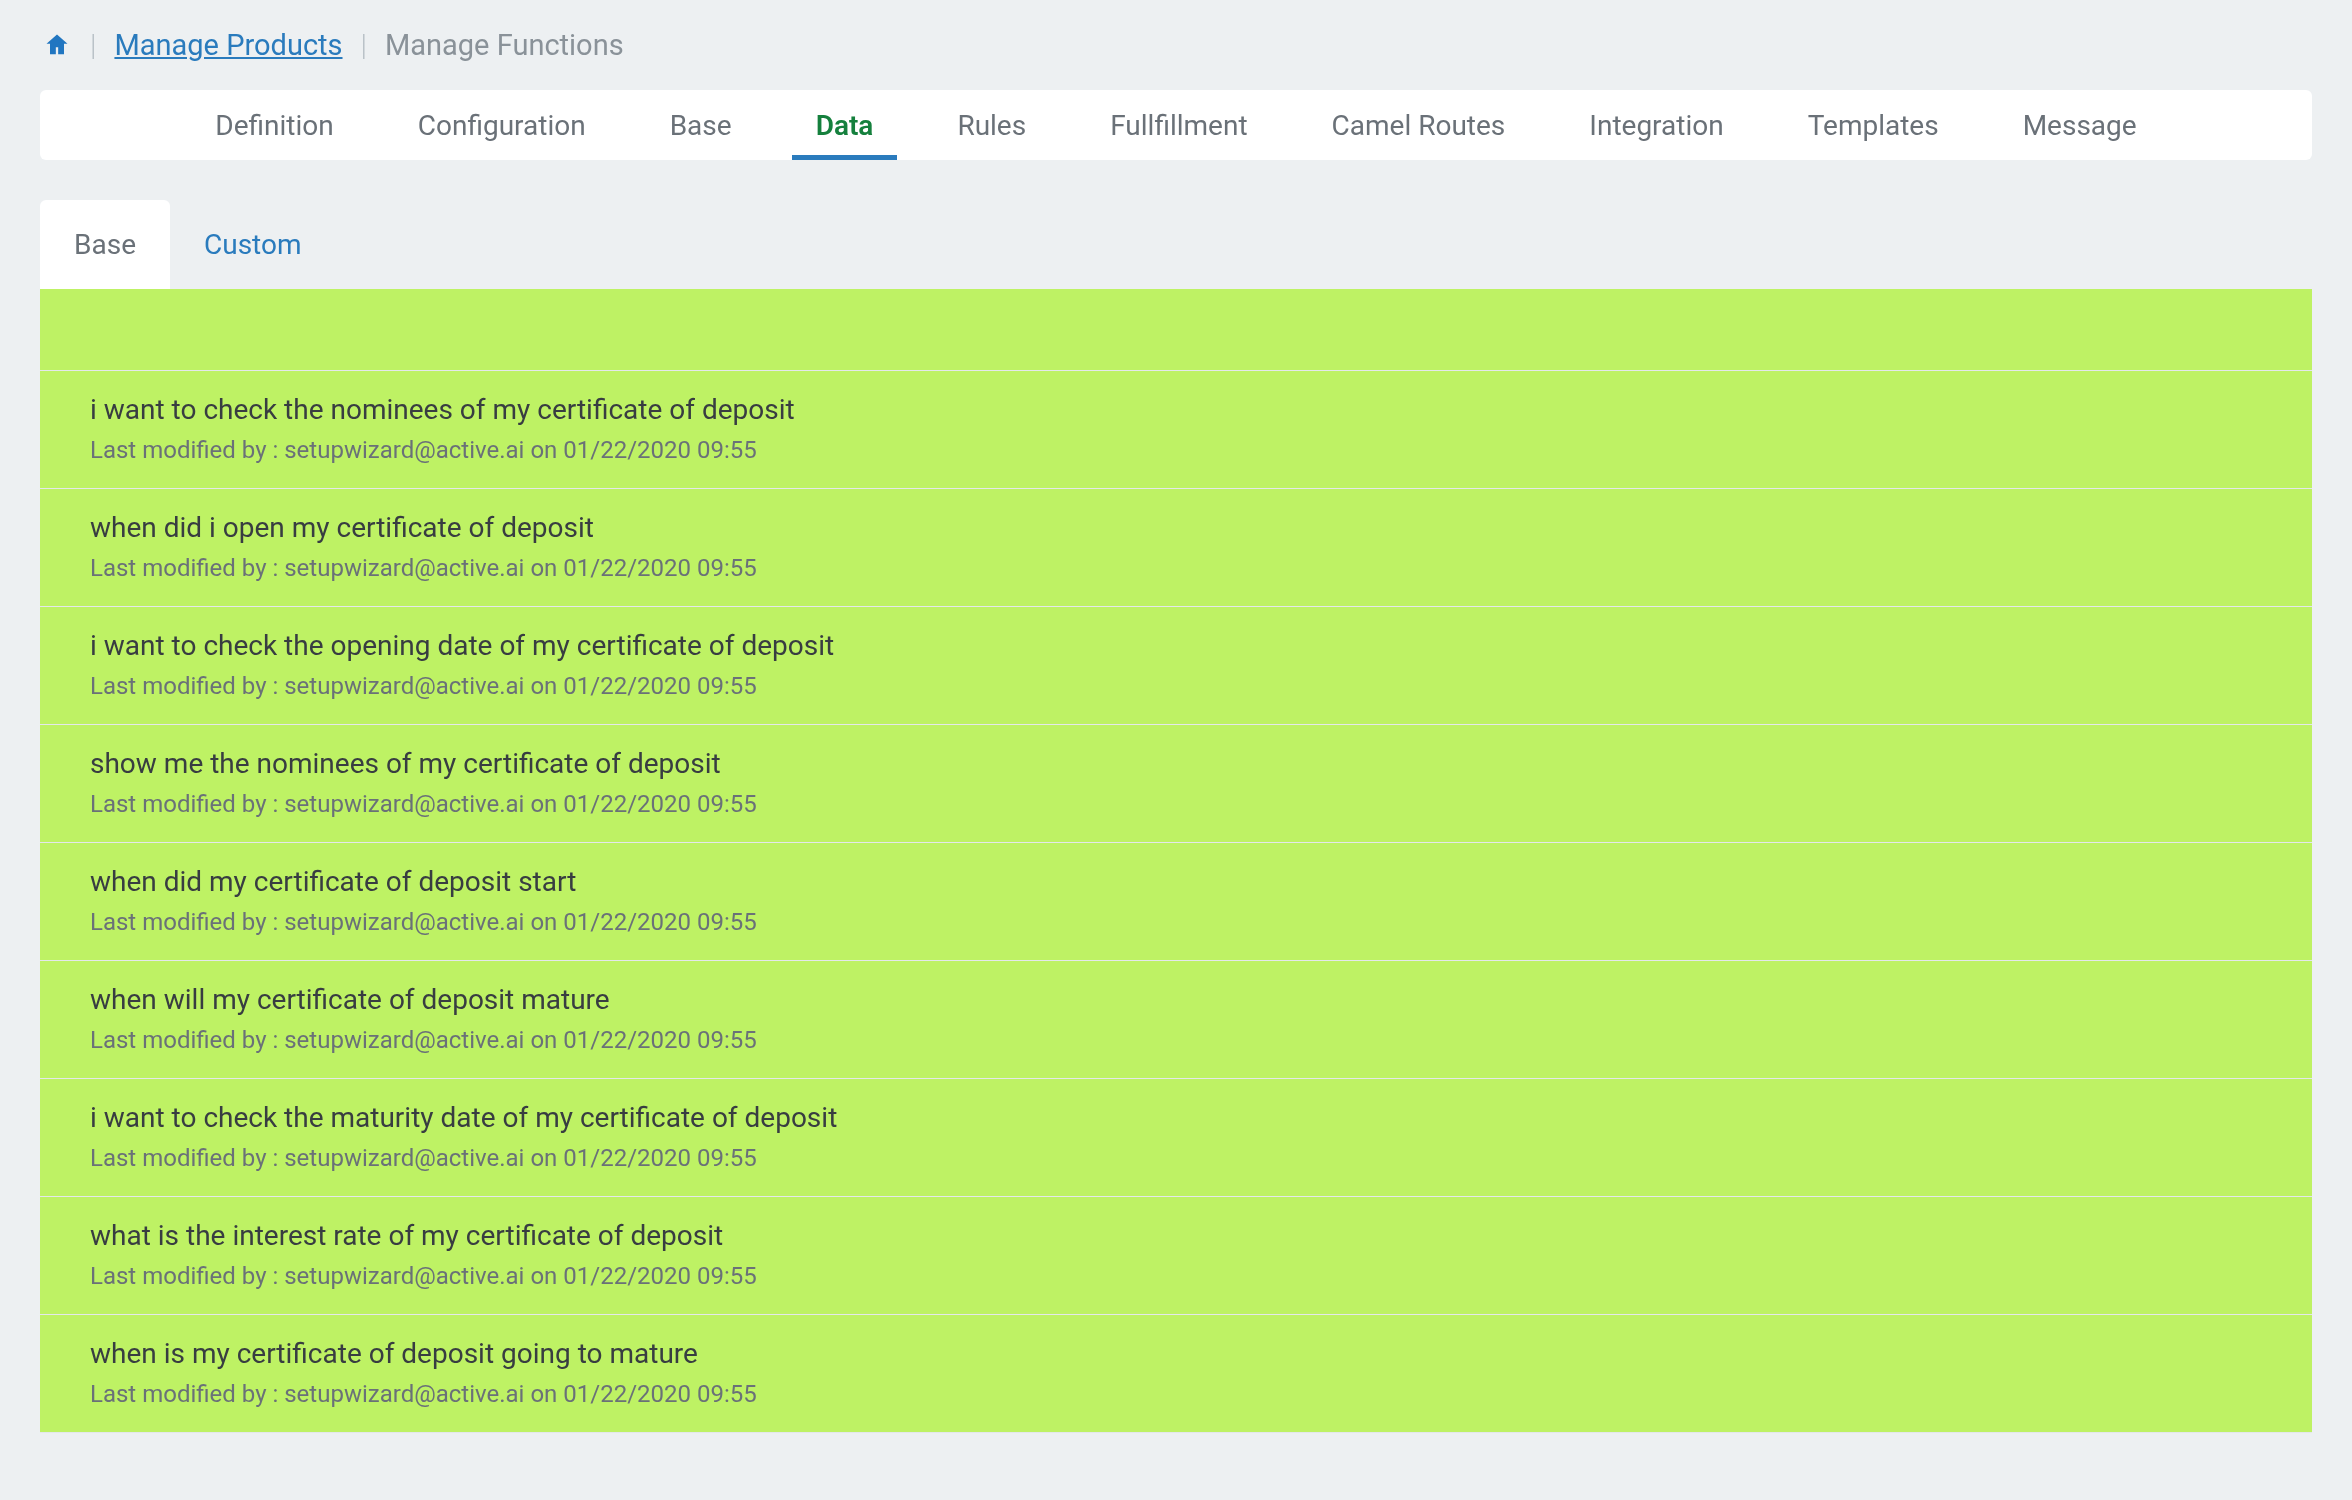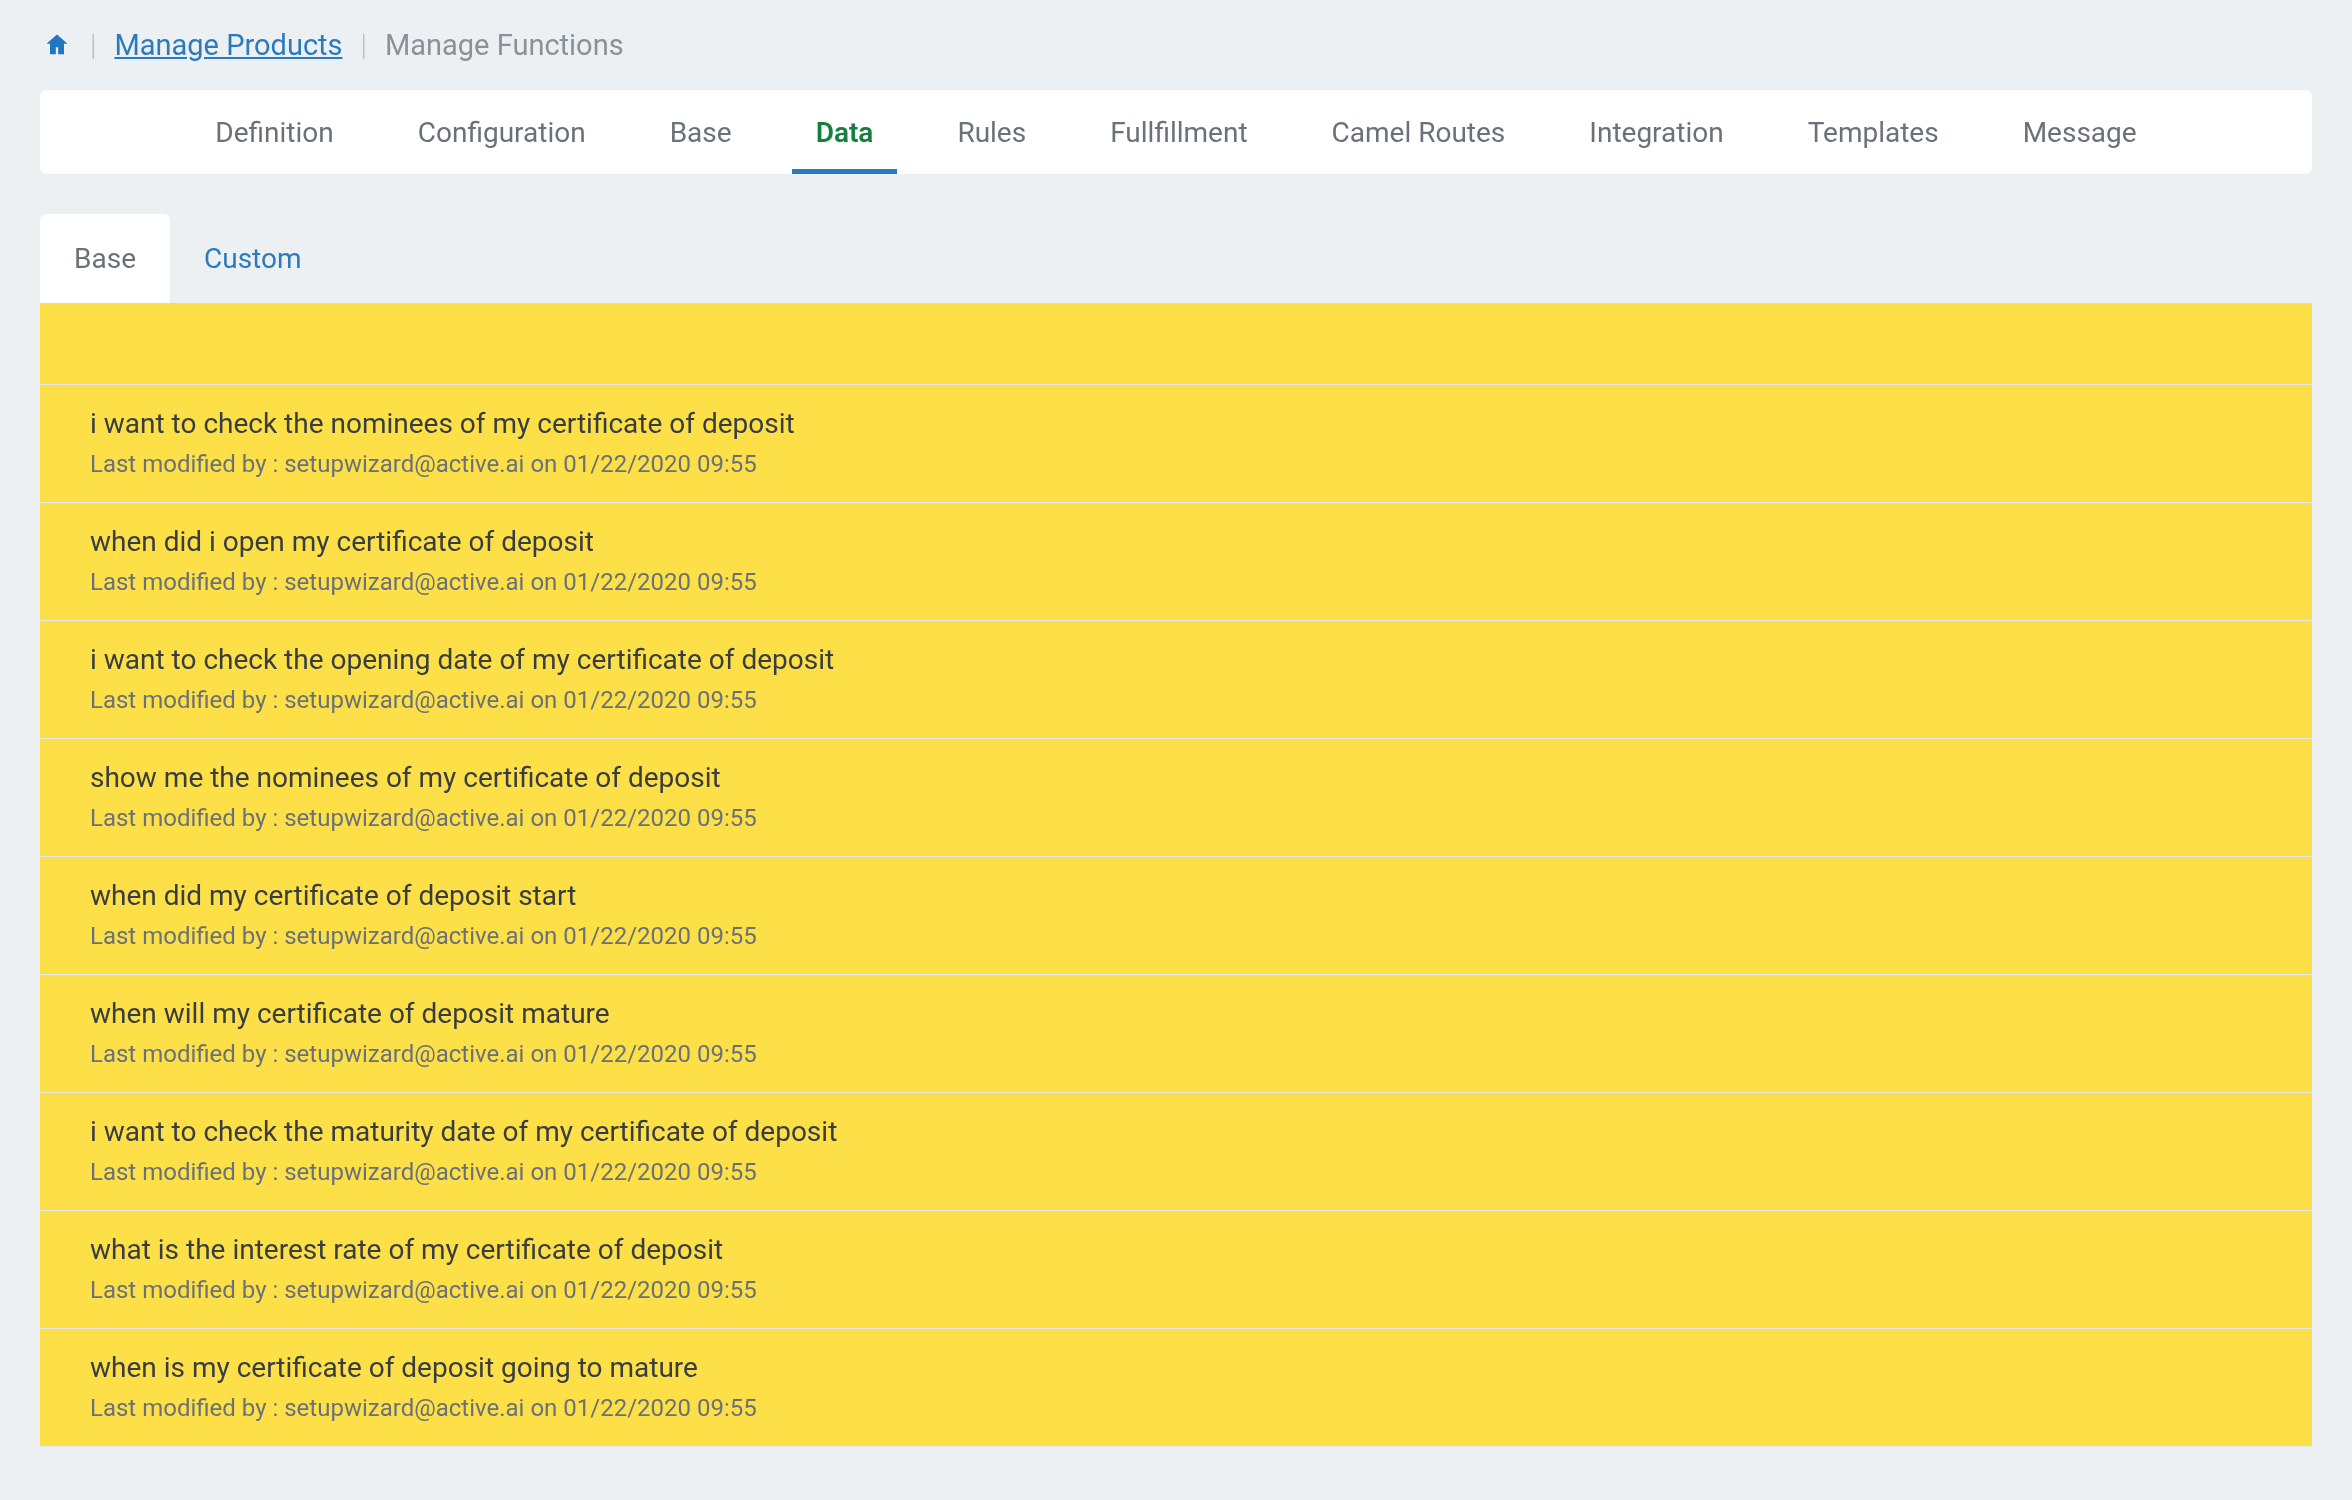--- a/index.html
+++ b/index.html
@@ -23,21 +23,21 @@
     .breadcrumb .home-icon { color: #2176c1; display: inline-flex; }
     .breadcrumb .sep { color: #b9c1c7; font-weight: 300; }
     .breadcrumb .crumb-link { color: #2a7bbd; text-decoration: underline; }
     .breadcrumb .crumb-current { color: #8a9299; }
 
     
     .tabbar-card {
       margin: 0 40px;
       background: #ffffff;
       border-radius: 6px;
-      height: 84px;
+      height: 70px;
       display: flex;
       justify-content: center;
       align-items: stretch;
     }
     .tabbar {
       display: flex;
       gap: 72px;
       align-items: center;
     }
     .tabbar .tab {
@@ -78,21 +78,21 @@
     .subtabs .subtab.active {
       background: #ffffff;
       color: #6a7178;
       border-top-left-radius: 6px;
       border-top-right-radius: 6px;
     }
 
     
     .panel {
       margin: 0 40px;
-      background: #fde047;
+      background: #bef264;
     }
     .panel-head {
       height: 82px;
       border-bottom: 1px solid #e4e8eb;
     }
     .row {
       padding: 22px 50px 24px 50px;
       border-bottom: 1px solid #e4e8eb;
     }
     .row .title {

